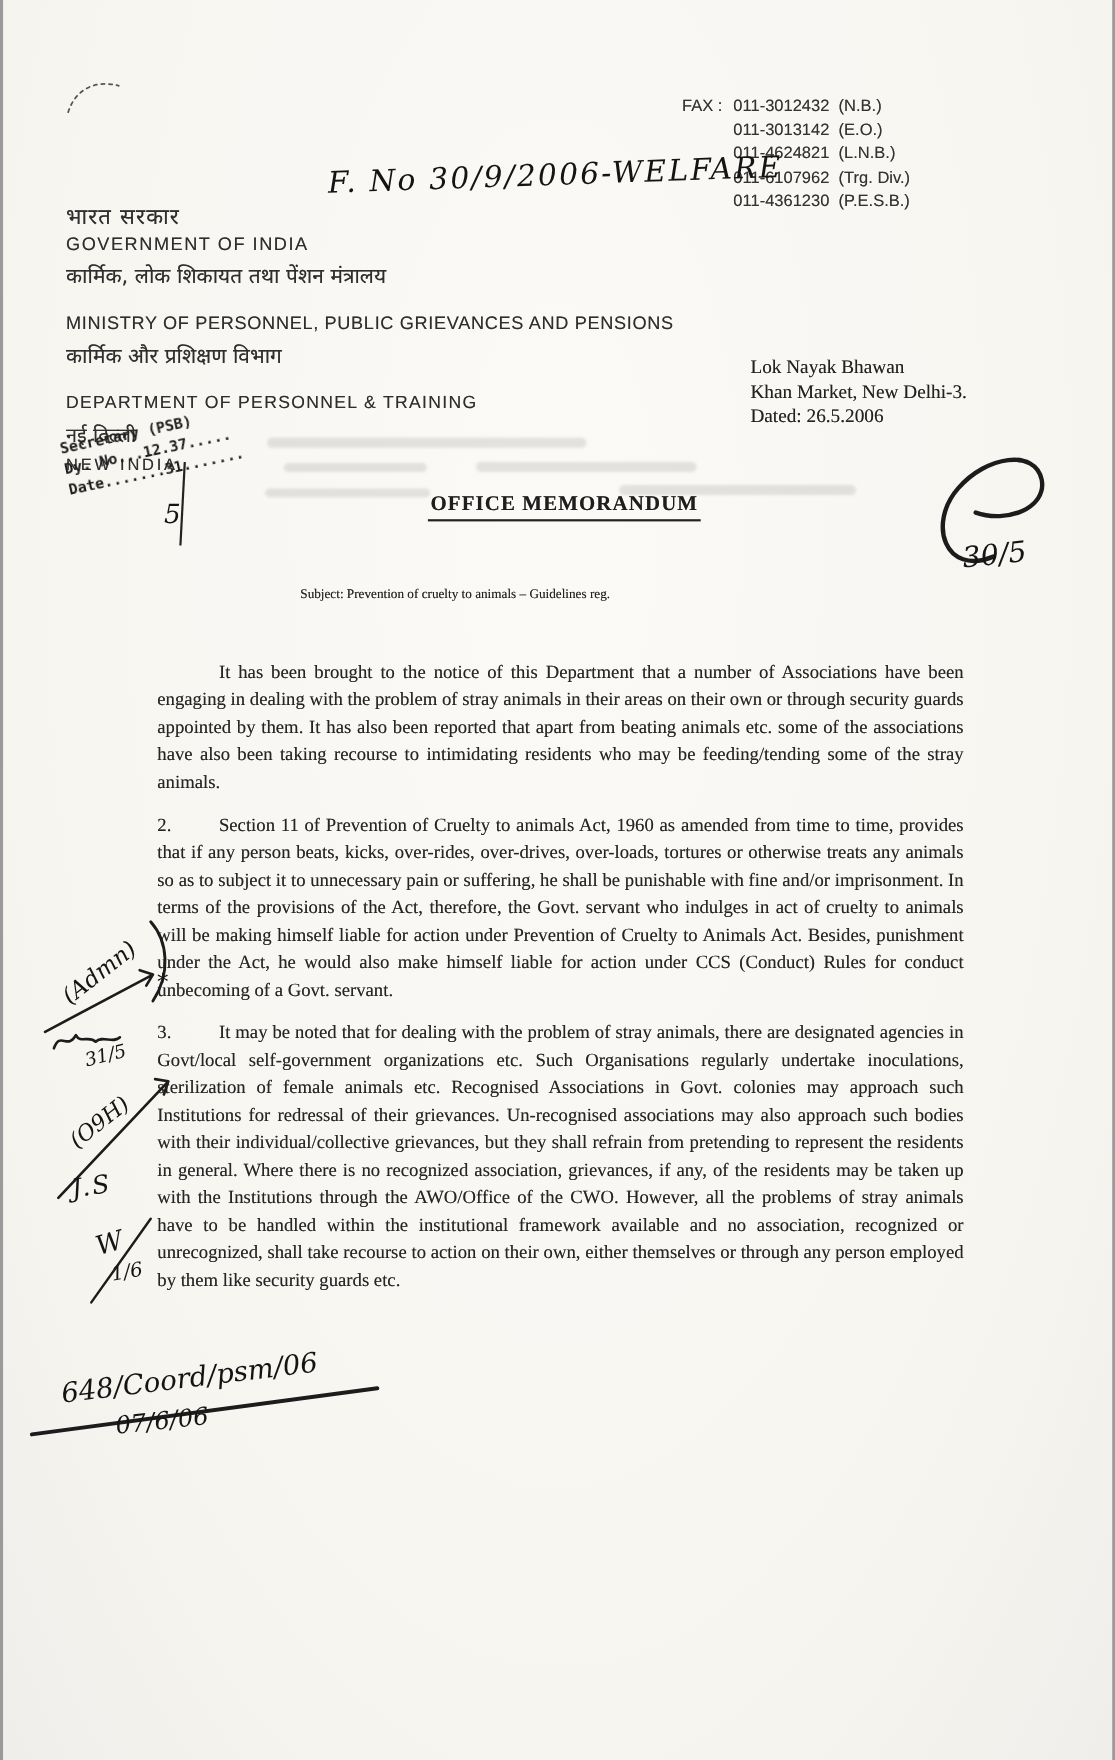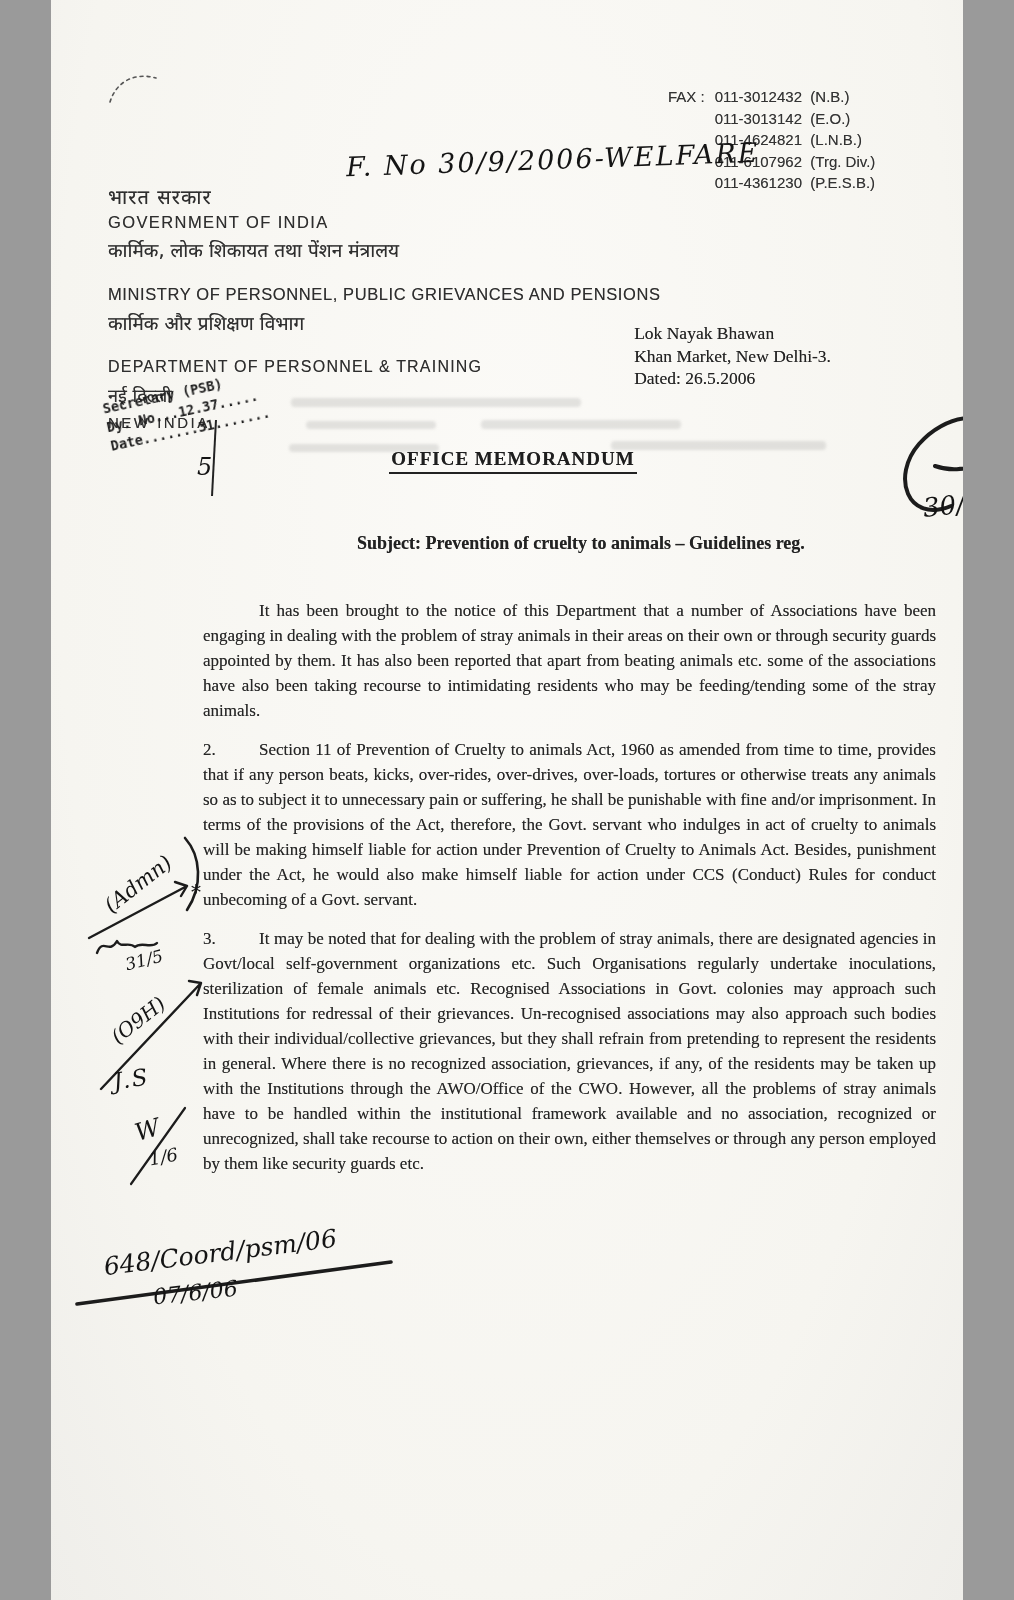--- a/index.html
+++ b/index.html
@@ -1,26 +1,26 @@
 <!DOCTYPE html>
 <html><head>
 <meta charset="utf-8">
 <style>
   html,body{margin:0;padding:0;background:#9a9a9a;}
   .page{
-    position:relative;width:912px;height:1600px;margin:0 auto;
+    position:relative;width:1008px;height:1600px;margin:0 auto;
     background:#f8f7f3;
     background-image:radial-gradient(ellipse at 50% 30%, #fbfaf7 0%, #f6f5f0 70%, #efeeea 100%);
     overflow:hidden;color:#2a2a2a;
     font-family:"Liberation Serif", serif;
   }
   .abs{position:absolute;}
   
   .body-text{
-    width:733px;left:152px;top:598px;
+    width:733px;left:140px;top:598px;
     font-size:17px;line-height:25px;text-align:justify;
     color:#262626;text-shadow:0 0 .5px rgba(40,40,40,.55);
   }
   .body-text p{margin:0 0 14px 0;}
   .body-text p.last{margin-bottom:0;}
   .indent{text-indent:56px;}
   .pnum{display:inline-block;width:56px;text-indent:0;}
   
   .fax{
     left:617px;top:86px;display:flex;gap:10px;
@@ -43,22 +43,22 @@
   .addr{
     right:132px;top:322px;font-size:17.5px;line-height:22.5px;color:#222;
     text-shadow:0 0 .5px rgba(40,40,40,.5);
   }
   .om-title{left:12px;right:0;top:448px;text-align:center;}
   .om-title span{
     display:inline-block;font-weight:bold;font-size:19px;letter-spacing:1px;
     border-bottom:2.5px solid #222;padding:0 2px 2px 2px;color:#1e1e1e;
     text-shadow:0 0 .6px rgba(30,30,30,.6);
   }
-  .subject{left:270px;top:533px;font-weight:bold;font-size:18px;color:#222;
-    text-shadow:0 0 .5px rgba(40,40,40,.55);margin-left:36px;}
+  .subject{left:270px;top:533px;font-weight:normal;font-size:12px;color:#222;
+    text-shadow:0 0 .5px rgba(40,40,40,.55);}
   
   .stamp{
     left:50px;top:400px;transform:rotate(-12deg);transform-origin:top left;
     font-family:"DejaVu Sans Mono", monospace;font-weight:bold;
     font-size:13.5px;line-height:19px;color:#1d1d1d;white-space:nowrap;
     filter:blur(.3px);
   }
   .stamp-vline{left:162px;top:420px;width:2px;height:76px;background:#222;transform:rotate(3deg);}
   
   .hw{

